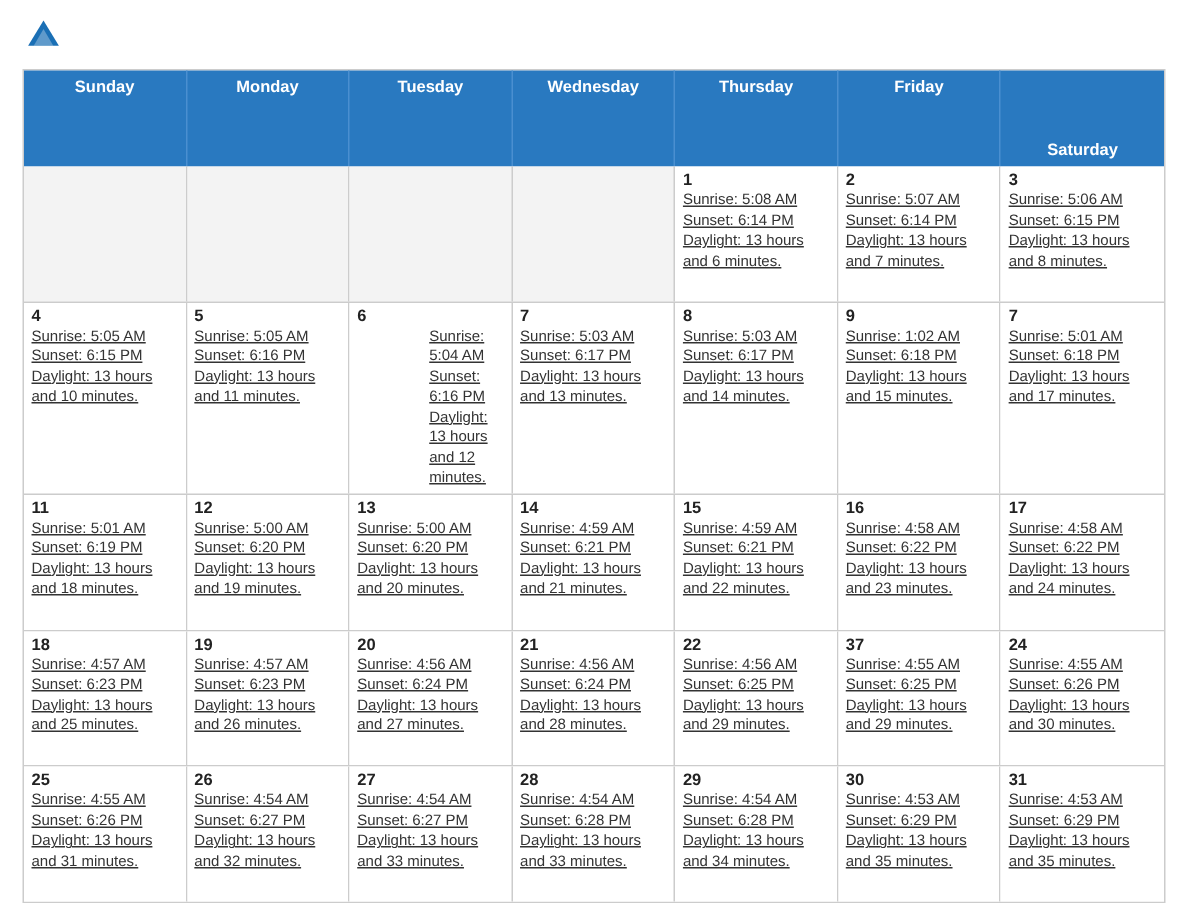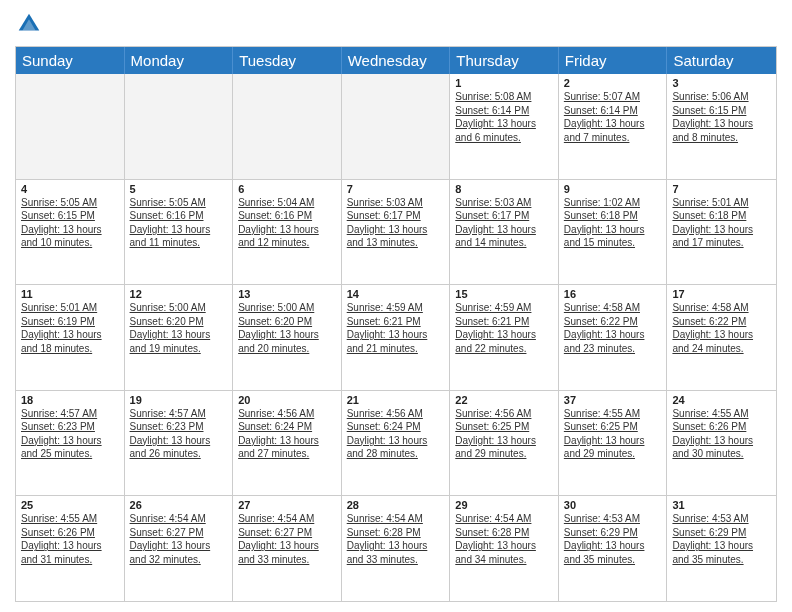--- a/index.html
+++ b/index.html
@@ -65,27 +65,27 @@
       display: flex;
       flex-direction: column;
     }
     .cal-header {
       display: grid;
       grid-template-columns: repeat(7, 1fr);
       background: #2979c0;
     }
     .cal-header-cell {
       color: #fff;
-      font-size: 15px;
-      font-weight: normal;
+      font-size: 11px;
+      font-weight: bold;
       padding: 5px 6px;
       border-right: 1px solid #4a8fd0;
-      text-align: left;
-    }
-    .cal-header-cell:last-child { border-right: none; }
+      text-align: center;
+    }
+    .cal-header-cell:last-child { border-right: none; margin-top: 42px; }
     .cal-body {
       flex: 1;
       display: flex;
       flex-direction: column;
     }
     .cal-row {
       display: grid;
       grid-template-columns: repeat(7, 1fr);
       flex: 1;
       border-top: 1px solid #ccc;
@@ -185,21 +185,21 @@
           </div>
           <div class="cal-cell">
             <span class="day-num">5</span>
             <div class="cell-info" style="white-space: pre-line;">Sunrise: 5:05 AM
 Sunset: 6:16 PM
 Daylight: 13 hours
 and 11 minutes.</div>
           </div>
           <div class="cal-cell">
             <span class="day-num">6</span>
-            <div class="cell-info" style="white-space: pre-line;">Sunrise: 5:04 AM
+            <div class="cell-info" style="white-space: pre-line; margin-left: 48px;">Sunrise: 5:04 AM
 Sunset: 6:16 PM
 Daylight: 13 hours
 and 12 minutes.</div>
           </div>
           <div class="cal-cell">
             <span class="day-num">7</span>
             <div class="cell-info" style="white-space: pre-line;">Sunrise: 5:03 AM
 Sunset: 6:17 PM
 Daylight: 13 hours
 and 13 minutes.</div>

